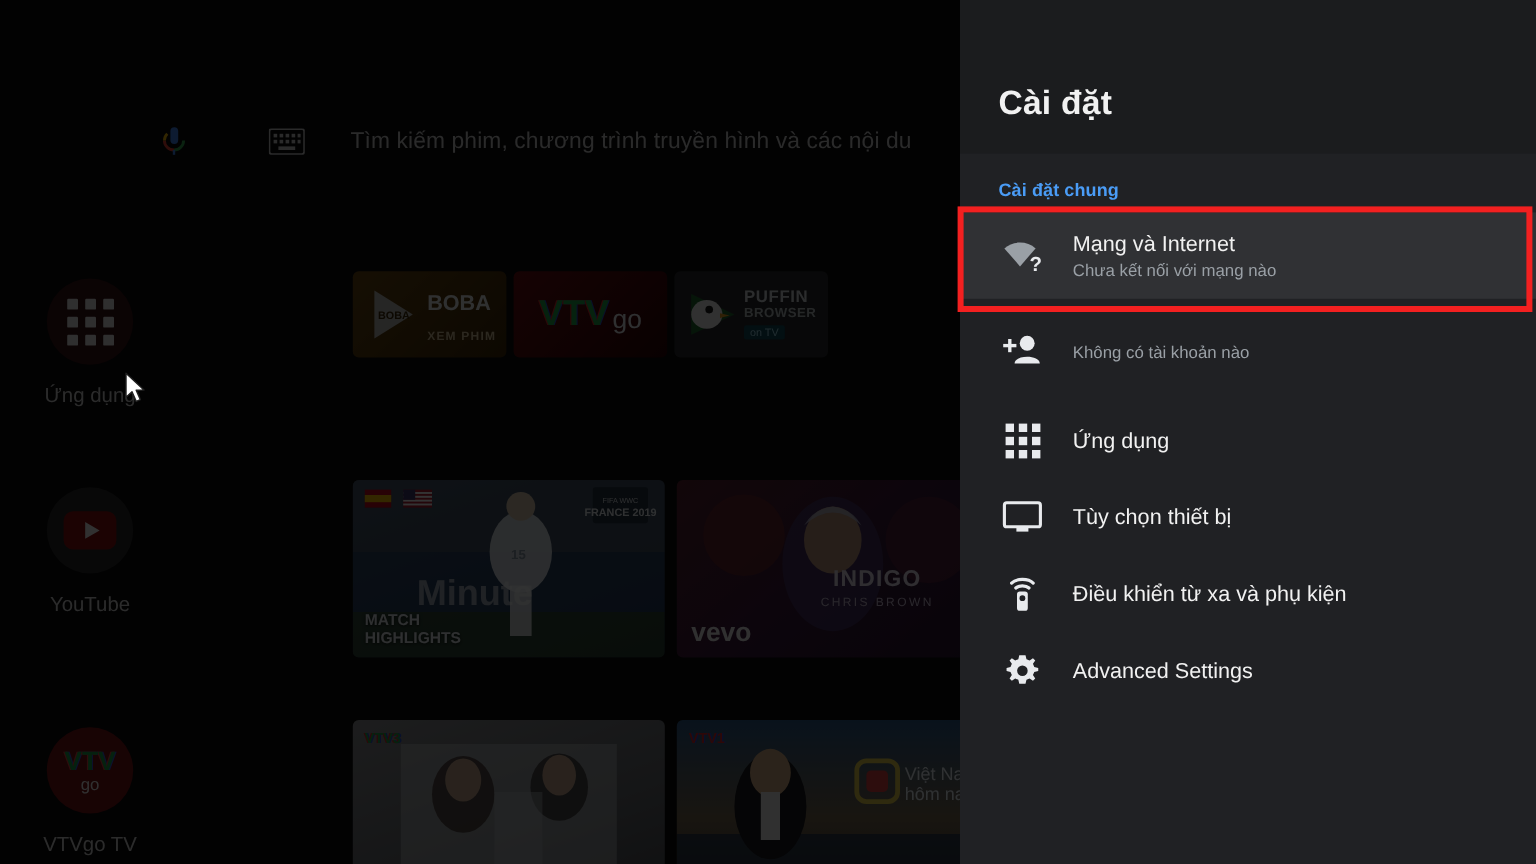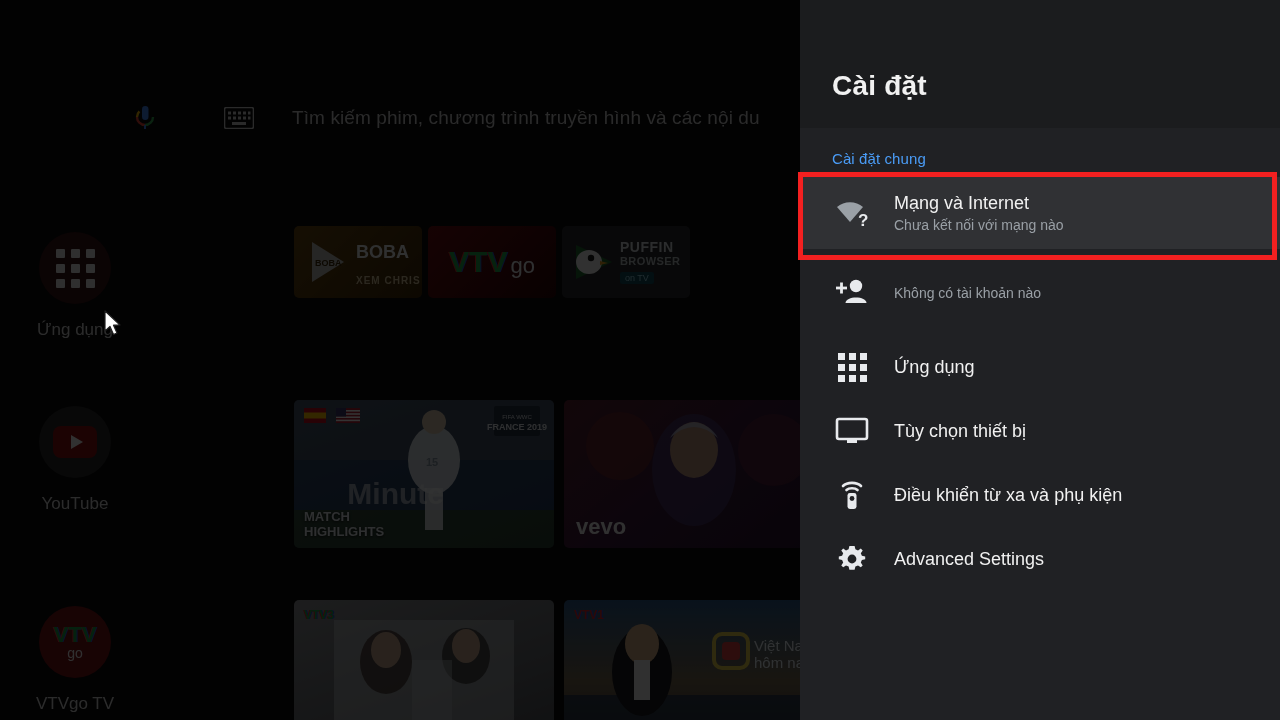--- a/index.html
+++ b/index.html
@@ -63,21 +63,21 @@
     position:absolute; right:0; top:0; width:480px; height:720px;
     background:#202124; z-index:10;
   }
   #panel-header {
     height:128px; background:#1b1c1e;
     display:flex; align-items:flex-end; padding:0 0 26px 32px;
   }
   #panel-title { font-size:28px; font-weight:bold; color:#f1f1f1; letter-spacing:.2px; }
 
   #section-label {
-    padding:22px 13px 10px 32px; font-size:15px; font-weight:normal; color:#4a9cf6;
+    padding:22px 13px 10px 32px; font-size:15px; font-weight:bold; color:#4a9cf6;
     letter-spacing:.1px;
   }
 
   .menu-item {
     display:flex; align-items:center; min-height:72px; padding:0 20px 0 28px;
     position:relative;
   }
   .menu-item.selected { background:#303134; }
   .mi-icon {
     width:48px; flex:0 0 48px; display:flex; align-items:center; justify-content:center;
@@ -156,21 +156,21 @@
         <div class="launcher-label">Ứng dụng</div>
       </div>
 
       <div class="card app-card" style="margin-left:144px; background:linear-gradient(135deg,#6d4a12,#3f2a08);">
         <svg width="40" height="44" viewBox="0 0 40 44" style="position:absolute;left:14px;top:14px;">
           <path d="M4 2 L36 22 L4 42 Z" fill="#cfd4d8" opacity=".85"></path>
           <text x="7" y="26" font-family="Liberation Sans, sans-serif" font-size="9" font-weight="bold" fill="#3f2a08">BOBA</text>
         </svg>
         <div style="position:absolute;left:62px;top:16px;">
           <div style="font-size:18px;font-weight:bold;color:#eceff1;">BOBA</div>
-          <div style="font-size:10px;font-weight:bold;color:#d6c39a;letter-spacing:1px;margin-top:12px;">XEM CHRIS</div>
+          <div style="font-size:10px;font-weight:bold;color:#d6c39a;letter-spacing:1px;margin-top:12px;">XEM PHIM</div>
         </div>
       </div>
 
       <div class="card app-card" style="margin-left:6px; background:linear-gradient(135deg,#6e0f12,#2d0406);">
         <div style="display:flex;align-items:flex-end;">
           <span style="font-size:30px;font-weight:bold;color:#1fa84b;text-shadow:-1px 0 0 #d92b2b, 1px 0 0 #2b4fd9;">VTV</span>
           <span style="font-size:22px;color:#e9eef2;margin-left:3px;">go</span>
         </div>
       </div>
 
@@ -238,20 +238,24 @@
       <div class="card wide-card" style="margin-left:10px; background:linear-gradient(140deg,#5a2030,#3c1c3e 50%,#2a1430);">
         <svg width="260" height="148" viewBox="0 0 260 148" style="position:absolute;inset:0;">
           <circle cx="56" cy="46" r="34" fill="#7a2a2a" opacity=".55"></circle>
           <circle cx="210" cy="50" r="36" fill="#6a2440" opacity=".5"></circle>
           <ellipse cx="130" cy="70" rx="42" ry="56" fill="#4a3a6e" opacity=".7"></ellipse>
           <ellipse cx="130" cy="50" rx="24" ry="28" fill="#c9a083" opacity=".9"></ellipse>
           <path d="M106 38 q24 -22 48 0 q-8 -14 -24 -16 q-16 2 -24 16z" fill="#b9b9d0" opacity=".8"></path>
         </svg>
         <div style="position:absolute;left:12px;bottom:10px;font-size:22px;font-weight:bold;color:#f0f0f0;"></div>
         <div style="position:absolute;left:12px;bottom:8px;font-size:22px;font-weight:bold;color:#f0f0f0;">vevo</div>
+        <div style="position:absolute;left:92px;bottom:40px;text-align:center;width:150px;">
+          <div style="font-size:19px;font-weight:bold;color:#e8e2f0;letter-spacing:1px;">INDIGO</div>
+          <div style="font-size:10px;color:#cdbfd8;letter-spacing:2px;margin-top:3px;">CHRIS BROWN</div>
+        </div>
       </div>
     </div>
 
     <div class="row" style="top:600px;">
       <div class="row-launcher">
         <div class="launcher-circle" style="background:#7a1418;">
           <div style="text-align:center;line-height:1;">
             <div style="font-size:22px;font-weight:bold;color:#19a34b;text-shadow:-1px 0 0 #e04040,1px 0 0 #3a5ae0;">VTV</div>
             <div style="font-size:14px;color:#f0f0f0;">go</div>
           </div>

